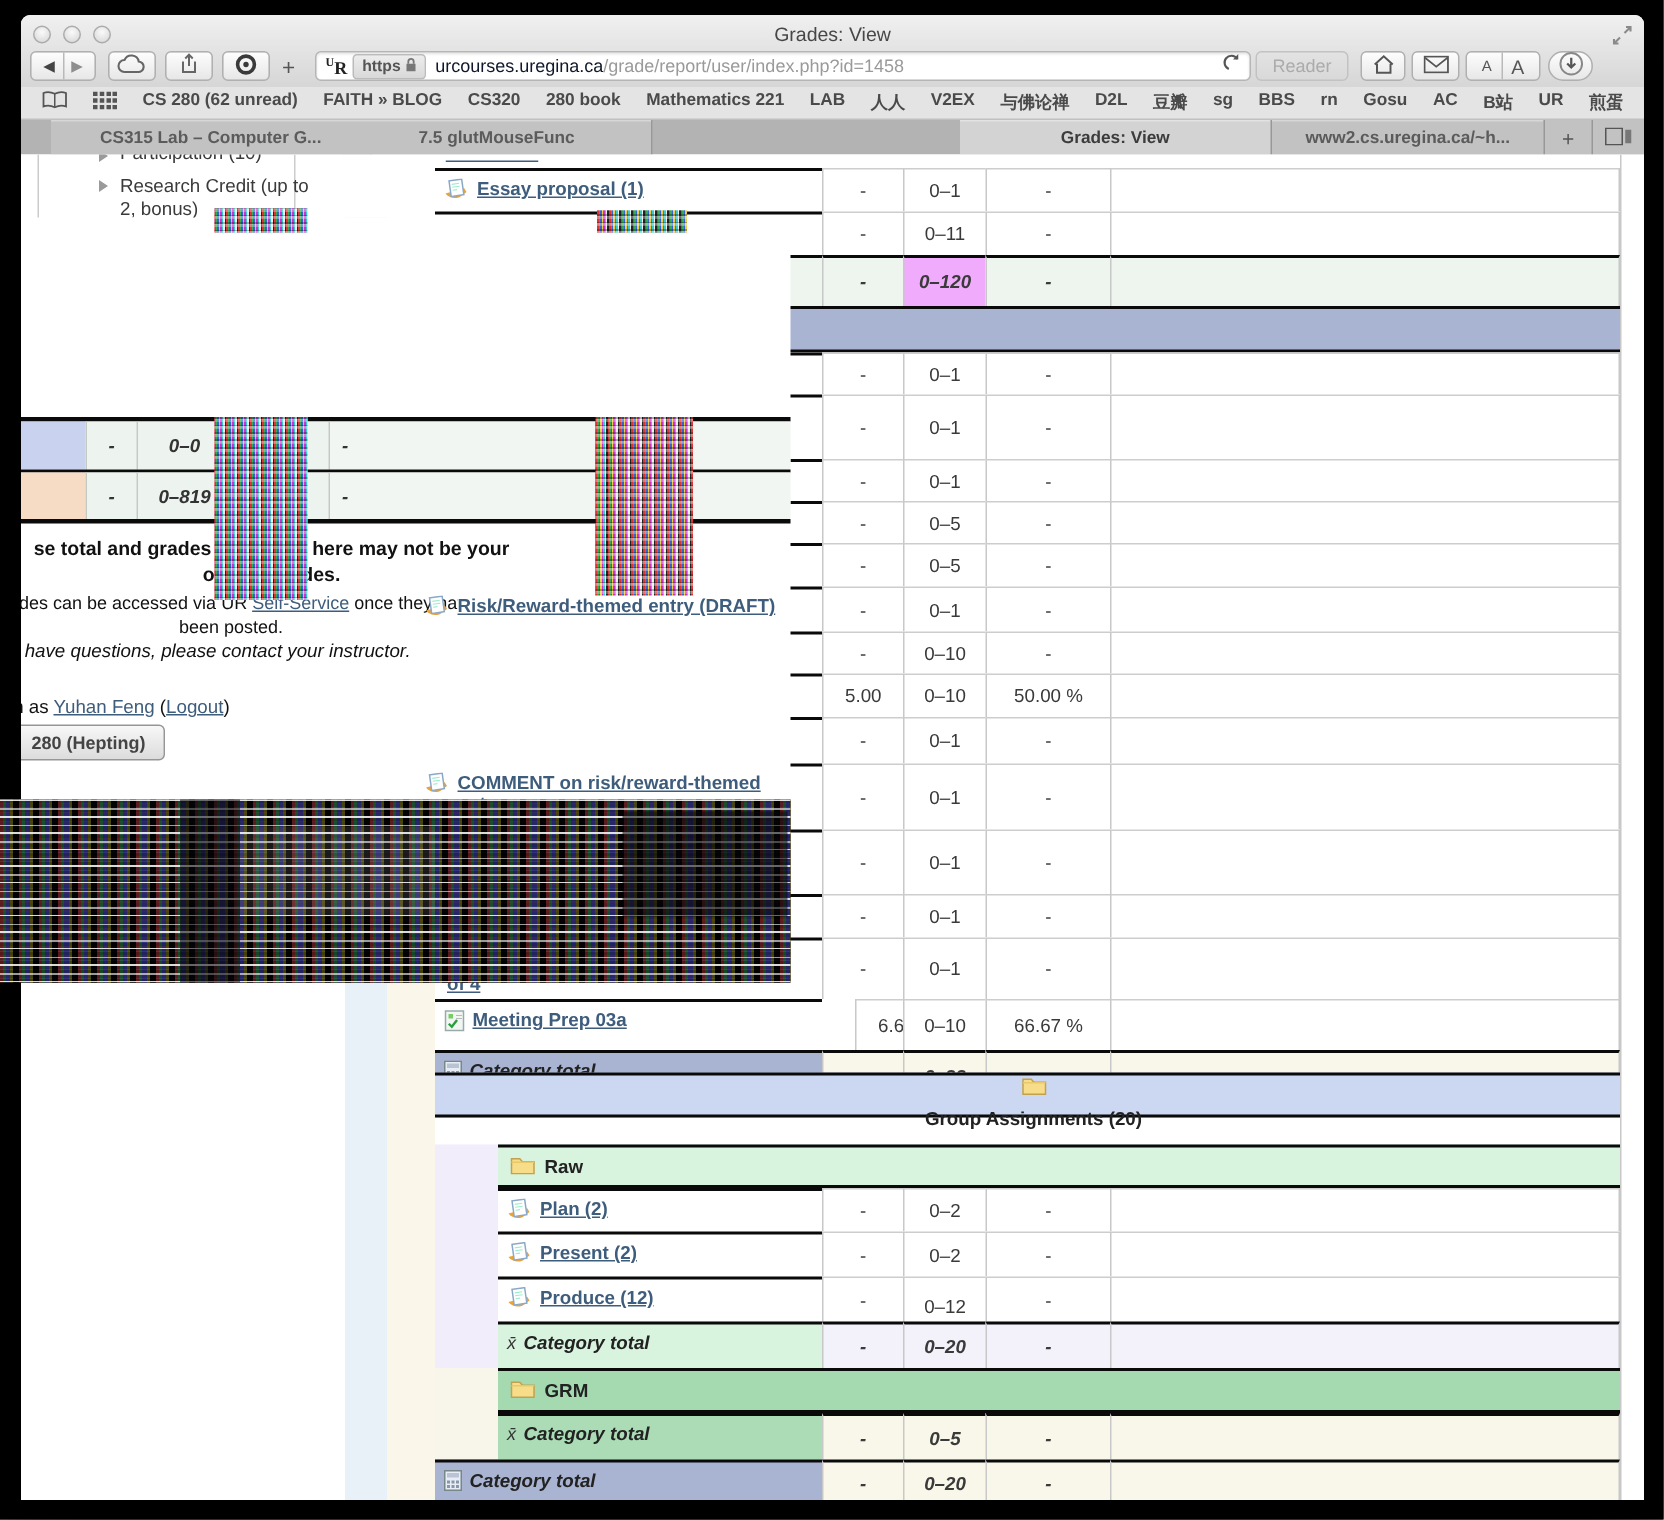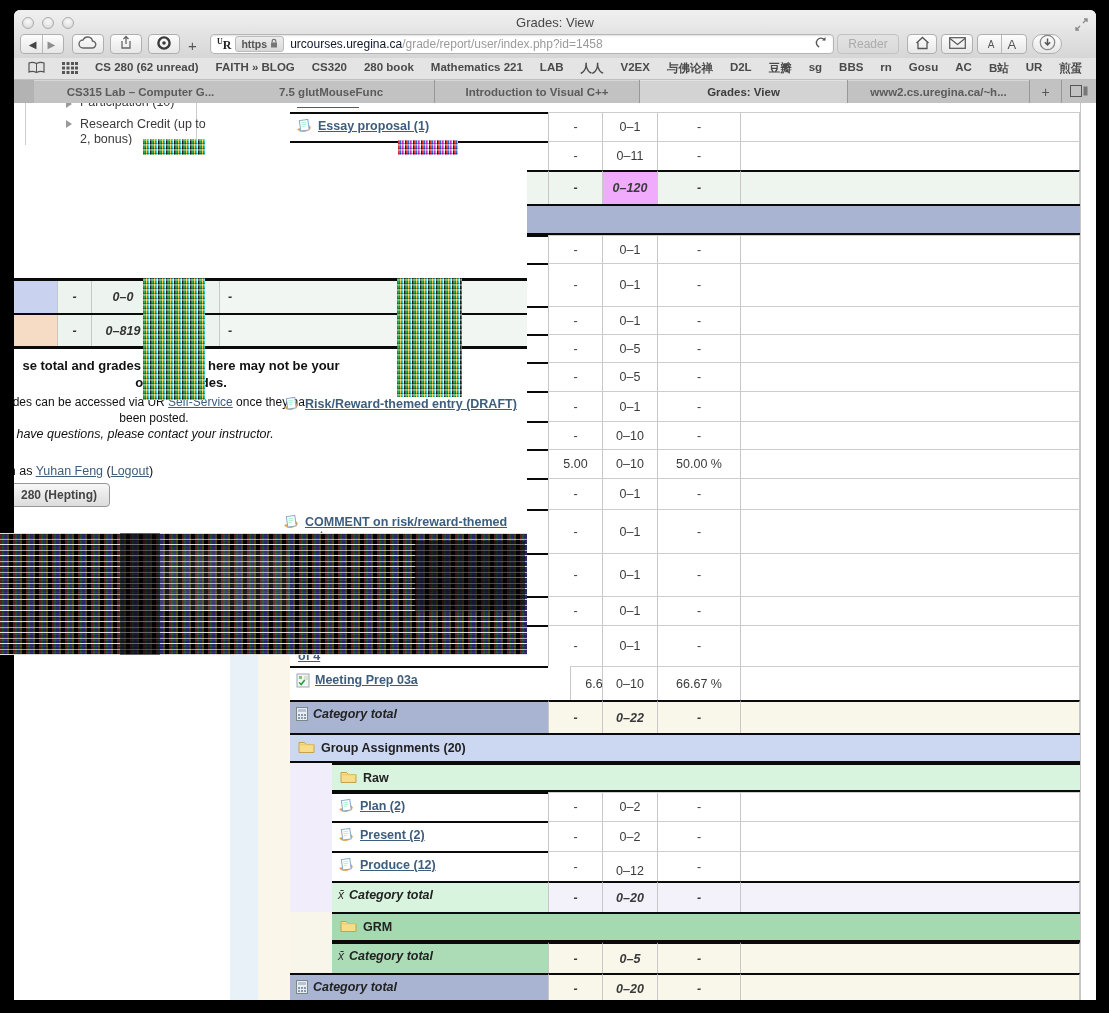--- a/index.html
+++ b/index.html
@@ -206,21 +206,20 @@
         <span class="bm">AC</span>
         <span class="bm">B站</span>
         <span class="bm">UR</span>
         <span class="bm">煎蛋</span>
       </span>
   </div>
 
   <div class="tabbar" id="tabbar">
       <div class="tab" style="left: 0px; width: 214px; margin-left: 20px;">CS315 Lab – Computer G...</div>
       <div class="tab" style="left: 214px; width: 207px;">7.5 glutMouseFunc</div>
-      <div class="tab" style="left: 421px; width: 205px;">Introduction to Visual C++</div>
       <div class="tab active" style="left: 626px; width: 208px;">Grades: View</div>
       <div class="tab" style="left: 834px; width: 182px;">www2.cs.uregina.ca/~h...</div>
       <div class="tabtool" style="left: 1016px; width: 32px;">+</div>
       <div class="tabtool" style="left: 1048px; width: 34px; border-right: none;">
         <span class="icn"><svg width="18" height="12">
             <rect x="0.5" y="0.5" width="11" height="11" fill="none" stroke="#555"></rect>
             <rect x="13.5" y="1.5" width="4" height="9" fill="#777"></rect>
           </svg></span>
       </div>
     </div>
@@ -362,21 +361,21 @@
                 <rect x="5" y="10" width="2" height="2"></rect>
                 <rect x="8" y="10" width="2" height="2"></rect>
               </g>
             </svg></span>
           <span class="tlab">Category total</span>
         </div>
         <div class="vc vt2 totalv" style="left: 534px; top: 597px; width: 54px; height: 33px; background: rgb(249, 246, 234);">-</div>
         <div class="vc vt2 totalv" style="left: 588px; top: 597px; width: 55px; height: 33px; background: rgb(249, 246, 234);">0–22</div>
         <div class="vc vt2 totalv" style="left: 643px; top: 597px; width: 83px; height: 33px; background: rgb(249, 246, 234);">-</div>
         <div class="vc vt2 totalv" style="left: 726px; top: 597px; width: 340px; height: 33px; background: rgb(249, 246, 234); border-right: 1px solid rgb(200, 200, 200);"></div>
-        <div class="band" style="left: 276px; top: 630px; width: 790px; height: 30px; background: rgb(204, 215, 242);">
+        <div class="band" style="left: 276px; top: 612px; width: 790px; height: 30px; background: rgb(204, 215, 242); flex-direction: column;">
           <span class="icn"><svg width="17" height="13" viewBox="0 0 17 13">
               <path d="M1 2.5h5.5l1.8 2H16v8H1z" fill="#f7dd8a" stroke="#c2a24e"></path>
               <path d="M1 4.8h15" stroke="#e8c96a"></path>
             </svg></span>
           <span>Group Assignments (20)</span>
         </div>
         <div class="band" style="left: 318px; top: 660px; width: 748px; height: 29px; background: rgb(216, 243, 222);">
           <span class="icn"><svg width="17" height="13" viewBox="0 0 17 13">
               <path d="M1 2.5h5.5l1.8 2H16v8H1z" fill="#f7dd8a" stroke="#c2a24e"></path>
               <path d="M1 4.8h15" stroke="#e8c96a"></path>

